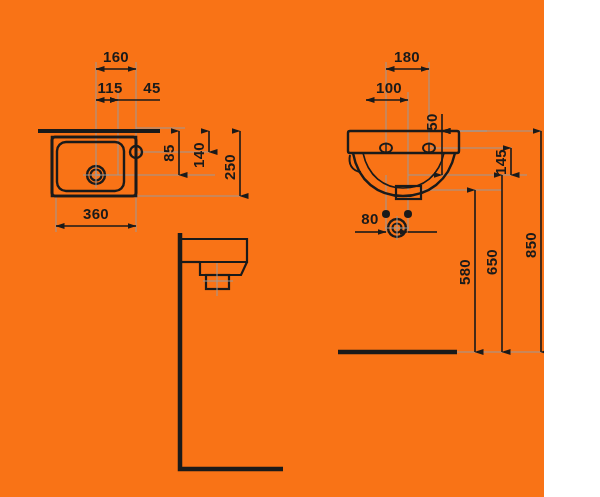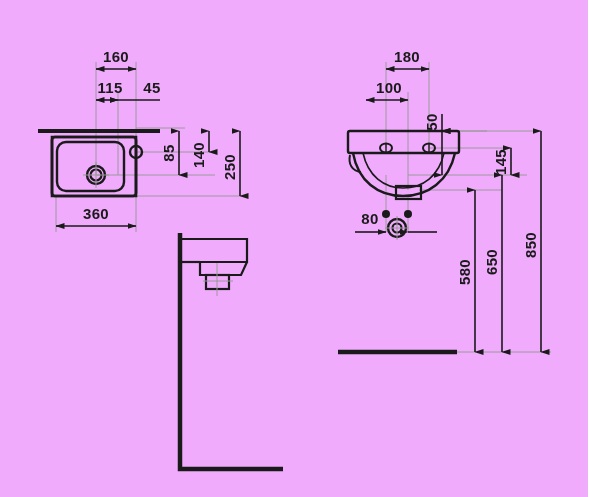--- a/index.html
+++ b/index.html
@@ -2,23 +2,23 @@
 <html><head>
 <meta charset="utf-8">
 <style>
   html, body {
     margin: 0;
     padding: 0;
     background: #ffffff;
   }
   #canvas-root {
     position: relative;
-    width: 588px;
+    width: 544px;
     height: 497px;
-    background: #f0abfc;
+    background: #f97316;
     font-family: "Liberation Sans", sans-serif;
     overflow: hidden;
   }
   #drawing-svg {
     position: absolute;
     left: 0;
     top: 0;
     width: 600px;
     height: 497px;
     display: block;

